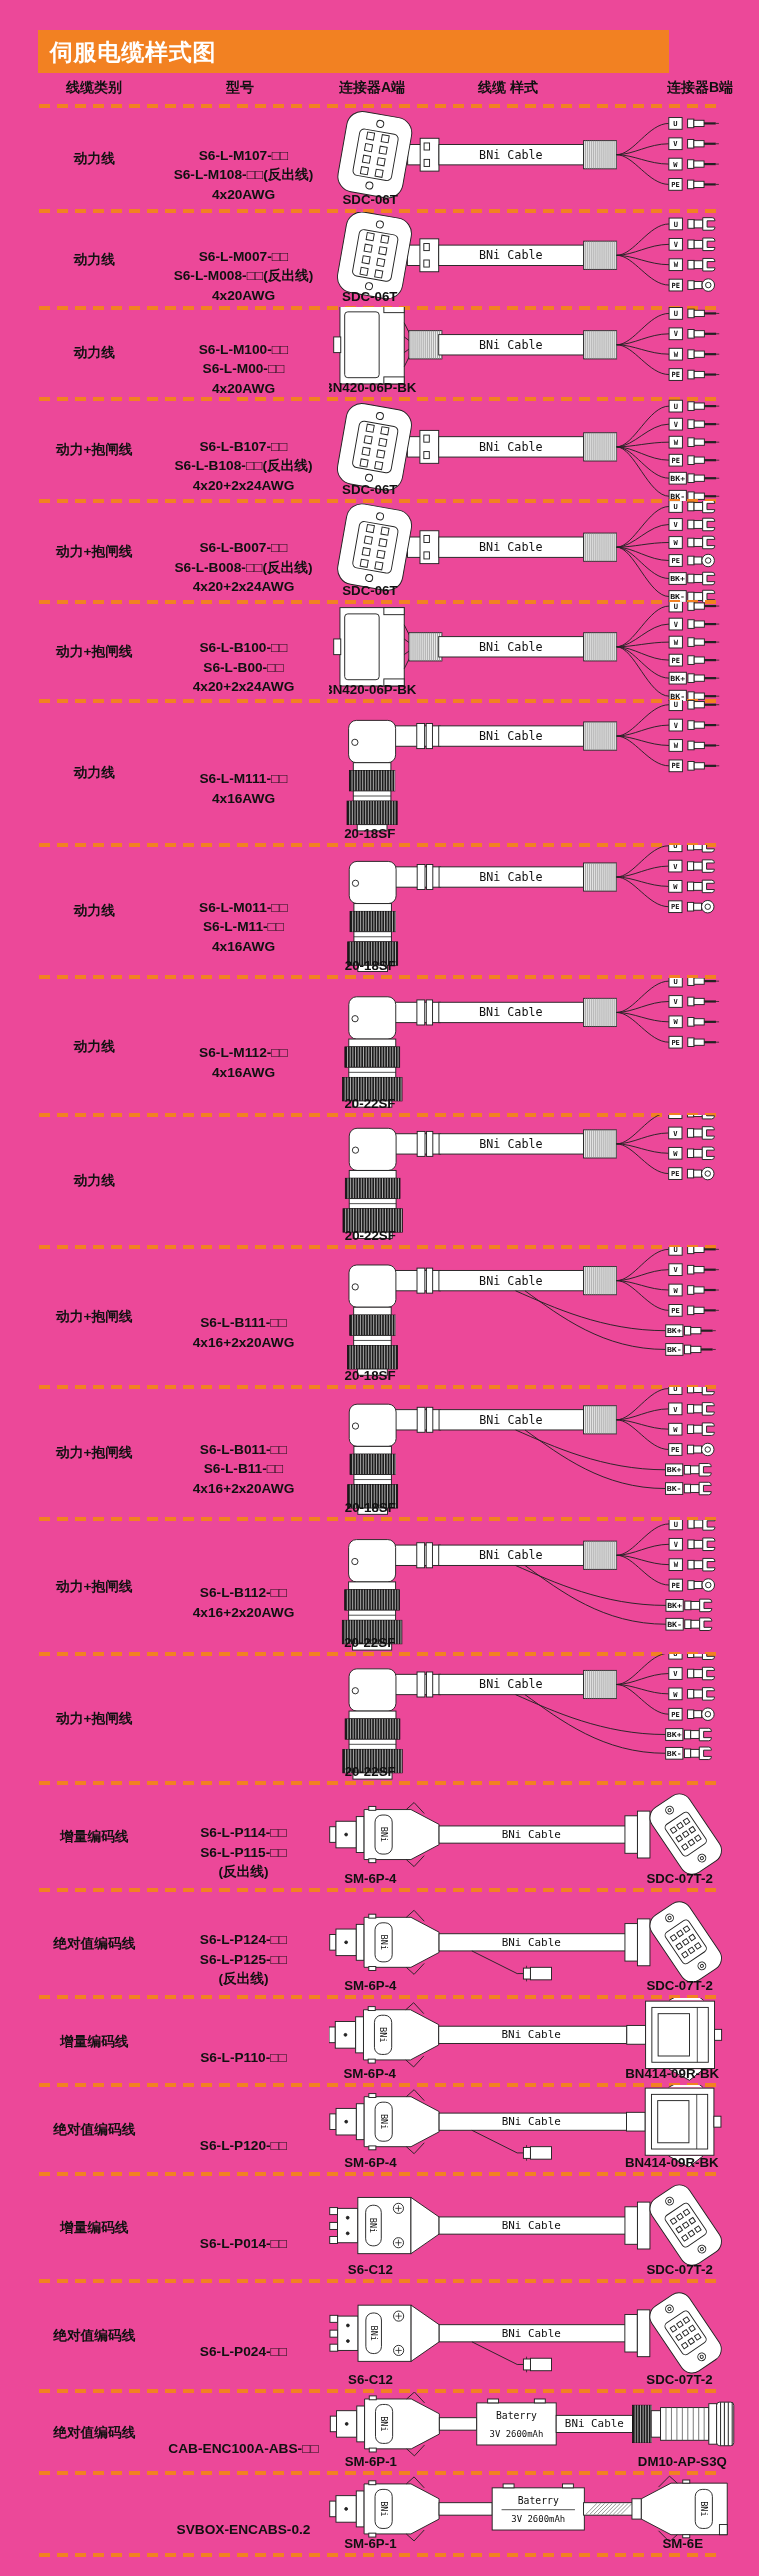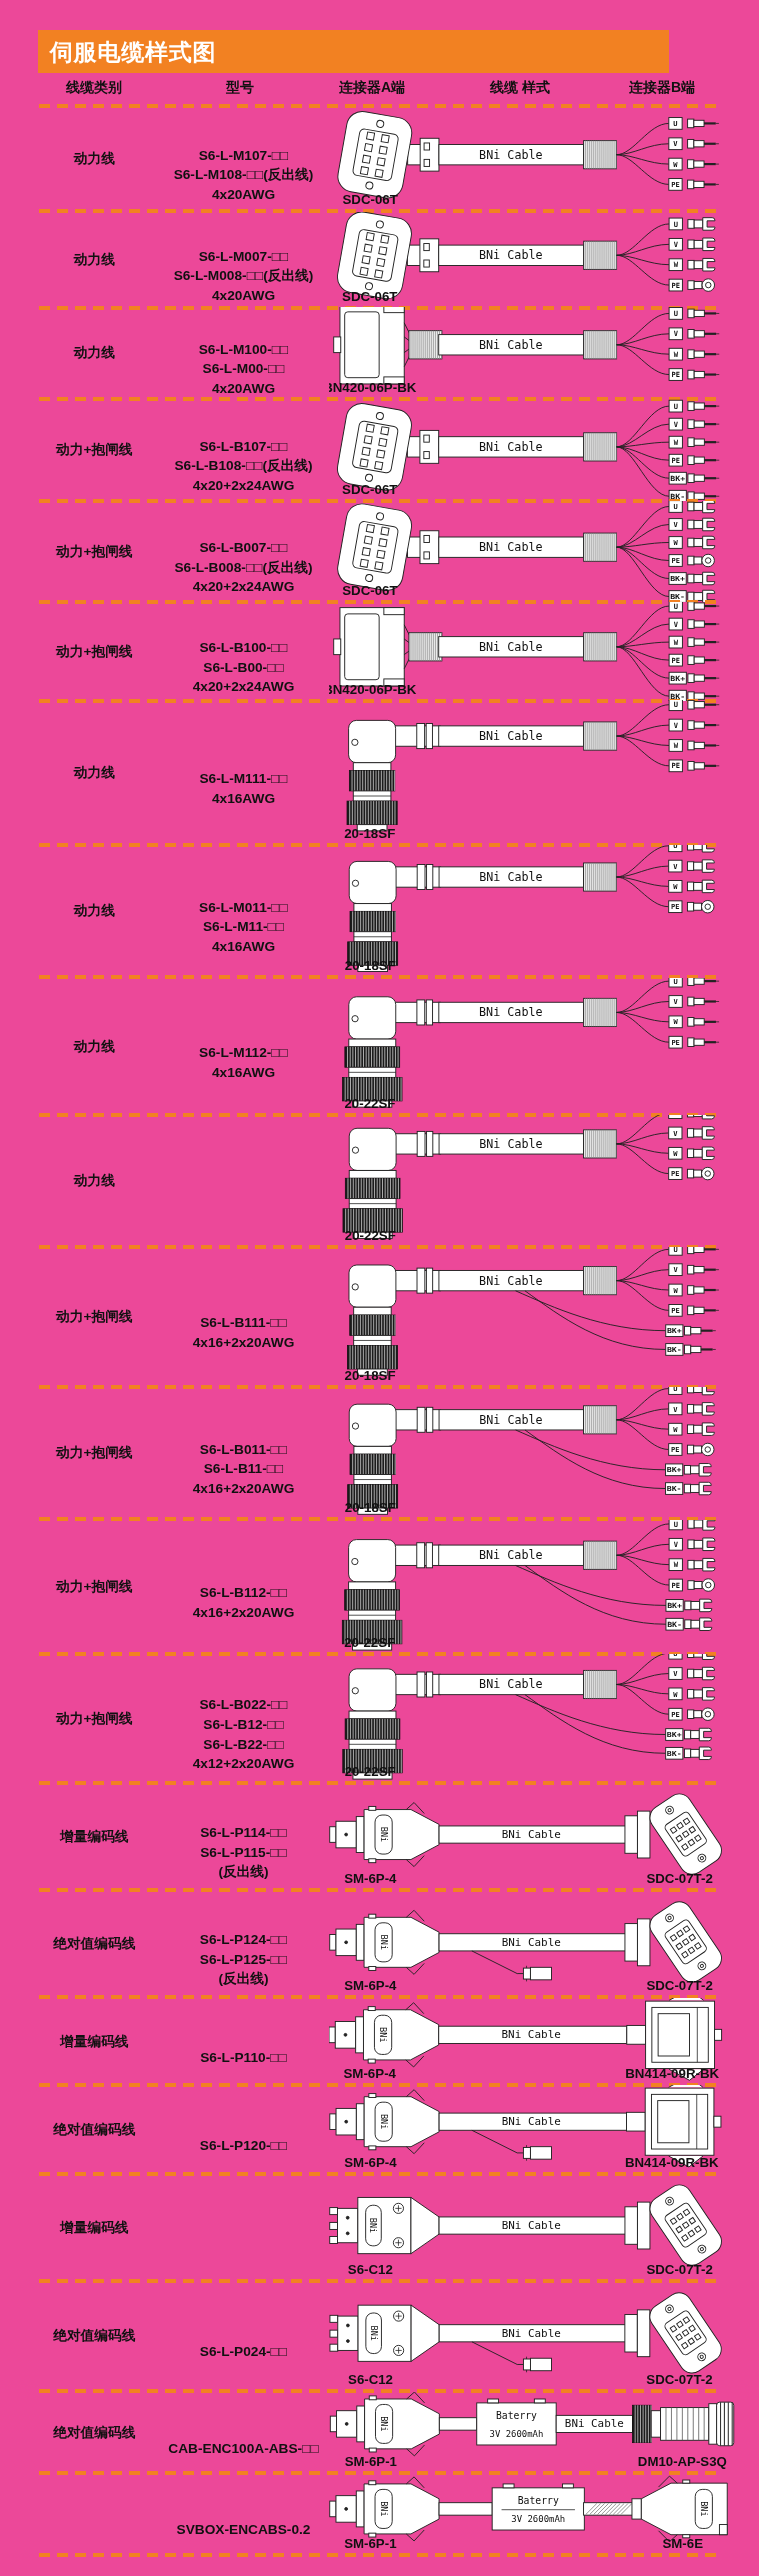--- a/index.html
+++ b/index.html
@@ -31,22 +31,22 @@
 </head>
 <body>
 
 <div class="page">
   <div class="title-bar">
     <span>伺服电缆样式图</span>
   </div>
   <div class="col-h" style="left:94px">线缆类别</div>
   <div class="col-h" style="left:240px">型号</div>
   <div class="col-h" style="left:372px">连接器A端</div>
-  <div class="col-h" style="left:520px">线缆 样式</div>
-  <div class="col-h" style="left:662px">连接器B端</div>
+  <div class="col-h" style="left:508px">线缆 样式</div>
+  <div class="col-h" style="left:700px">连接器B端</div>
   <div class="dash hdr-dash"></div>
   <div id="rows">
       <div class="row" style="top: 107px; height: 104px;">
         <div class="cat">动力线</div>
         <div class="models">
           <div>S6-L-M107-□□</div>
           <div>S6-L-M108-□□(反出线)</div>
           <div>4x20AWG</div>
         </div>
         <svg class="diag" width="431" height="104" viewBox="0 0 550 133">
@@ -1322,26 +1322,20 @@
           <text x="441" y="136.4" text-anchor="middle" class="tl" textLength="19" lengthAdjust="spacingAndGlyphs">BK-</text>
           <rect x="454" y="127.5" width="8" height="11" rx="0" stroke="#222" stroke-width="1.2" fill="#fff"></rect>
           <rect x="462" y="128" width="11" height="10" rx="0" stroke="#222" stroke-width="1.2" fill="#fff"></rect>
           <path d="M 473 125 h 12 a3.5 3.5 0 0 1 3.5 3.5 v 0.5 h -10 v 8 h 10 v 0.5 a3.5 3.5 0 0 1 -3.5 3.5 h -12 z" stroke="#222" stroke-width="1.2" fill="#fff"></path>
           <text x="52" y="162" text-anchor="middle" class="cap">20-22SF</text>
         </svg>
         <div class="dash"></div>
       </div>
       <div class="row" style="top: 1654px; height: 129px;">
         <div class="cat">动力+抱闸线</div>
-        <div class="models">
-          <div>S6-L-B022-□□</div>
-          <div>S6-L-B12-□□</div>
-          <div>S6-L-B22-□□</div>
-          <div>4x12+2x20AWG</div>
-        </div>
         <svg class="diag" width="431" height="129" viewBox="0 0 550 165">
           <rect x="53" y="26" width="89" height="26" rx="0" stroke="#222" stroke-width="1.2" fill="#fff"></rect>
           <rect x="112" y="23" width="10" height="32" rx="0" stroke="#222" stroke-width="1.2" fill="#fff"></rect>
           <rect x="124" y="23" width="8" height="32" rx="0" stroke="#222" stroke-width="1.2" fill="#fff"></rect>
           <rect x="25" y="19" width="60" height="54" rx="10" stroke="#222" stroke-width="1.2" fill="#fff"></rect>
           <circle cx="33" cy="47" r="4" stroke="#222" stroke-width="1.2" fill="#fff"></circle>
           <rect x="25" y="73" width="60" height="10" rx="0" stroke="#222" stroke-width="1.2" fill="#fff"></rect>
           <rect x="20" y="83" width="70" height="26" fill="#1b1b1b" stroke="#111"></rect>
           <line x1="23.4" y1="83" x2="23.4" y2="109" stroke="#e8e8e8" stroke-width="0.9"></line>
           <line x1="26.799999999999997" y1="83" x2="26.799999999999997" y2="109" stroke="#e8e8e8" stroke-width="0.9"></line>
@@ -1606,20 +1600,23 @@
           <rect x="492" y="40" width="9" height="14" rx="0" stroke="#222" stroke-width="1.2" fill="#fff"></rect>
           <path d="M434 3 L460 -11 L478 3" stroke="#222" stroke-width="1.2" fill="#fff"></path>
           <path d="M434 91 L460 105 L478 91" stroke="#222" stroke-width="1.2" fill="#fff"></path>
           <text x="438" y="105" text-anchor="middle" class="cap">BN414-09R-BK</text>
           <text x="52" y="105" text-anchor="middle" class="cap">SM-6P-4</text>
         </svg>
         <div class="dash"></div>
       </div>
       <div class="row" style="top: 2174px; height: 107px;">
         <div class="cat">增量编码线</div>
+        <div class="models">
+          <div>S6-L-P014-□□</div>
+        </div>
         <svg class="diag" width="431" height="107" viewBox="0 0 550 137">
           <rect x="0" y="43" width="10" height="9" rx="0" stroke="#222" stroke-width="1.2" fill="#fff"></rect>
           <rect x="0" y="62" width="10" height="9" rx="0" stroke="#222" stroke-width="1.2" fill="#fff"></rect>
           <rect x="0" y="80" width="10" height="9" rx="0" stroke="#222" stroke-width="1.2" fill="#fff"></rect>
           <rect x="10" y="44" width="26" height="44" rx="0" stroke="#222" stroke-width="1.2" fill="#fff"></rect>
           <circle cx="23" cy="56" r="1.8" stroke="#222" stroke-width="1.2" fill="#222"></circle>
           <circle cx="23" cy="76" r="1.8" stroke="#222" stroke-width="1.2" fill="#222"></circle>
           <rect x="36" y="30" width="68" height="72" rx="0" stroke="#222" stroke-width="1.2" fill="#fff"></rect>
           <rect x="46" y="40" width="20" height="52" rx="9" stroke="#222" stroke-width="1.2" fill="#fff"></rect>
           <text x="56" y="70" text-anchor="middle" class="mk" transform="rotate(90 56 66)">BNi</text>

